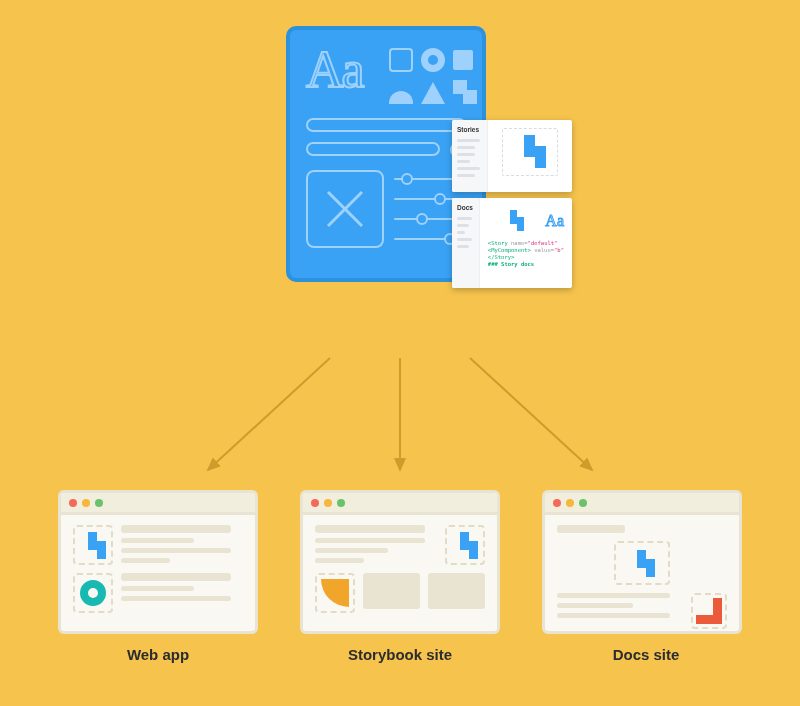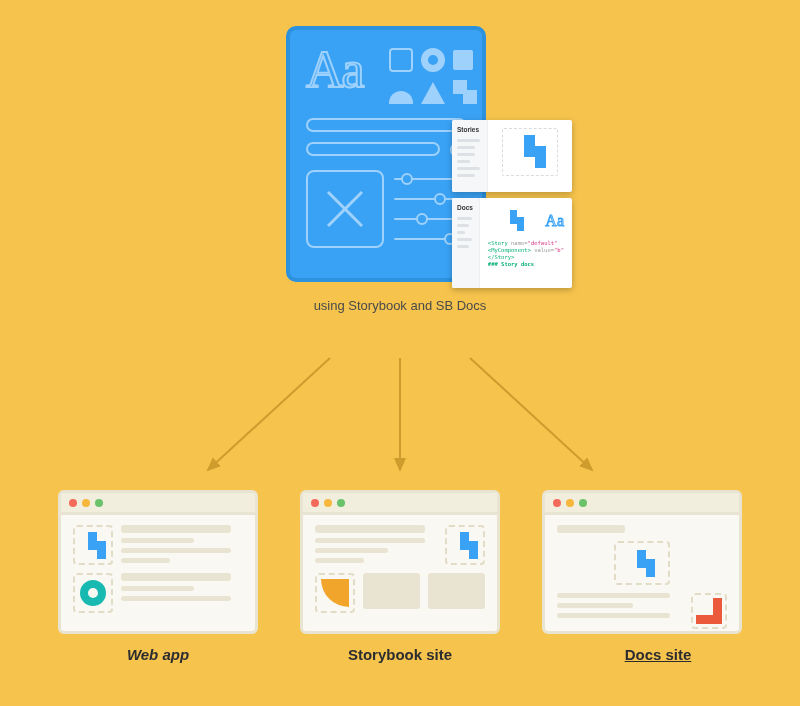--- a/index.html
+++ b/index.html
@@ -184,21 +184,21 @@
   .L-shape::after{content:"";position:absolute;left:0;bottom:0;width:26px;height:9px;background:#EB5B3B;}
 
   #browser-web { left: 58px;  top: 490px; }
   #browser-mkt { left: 300px; top: 490px; }
   #browser-doc { left: 542px; top: 490px; }
 
   .card-caption {
     position:absolute; width:200px; text-align:center;
     font-size:15px; font-weight:700; color:#2B2C30; top:646px;
   }
-  #cap-web{left:58px;font-style:italic;} #cap-mkt{left:300px;} #cap-doc{left:558px;text-decoration:underline;}
+  #cap-web{left:58px;} #cap-mkt{left:300px;} #cap-doc{left:546px;}
 
   
   .docs-center { display:flex; justify-content:center; }
   .slot-lg { width:56px; height:44px; }
 </style>
 </head>
 <body>
 
 <div class="ds-card">
   <div class="ds-row1">
@@ -290,21 +290,20 @@
     <div class="code-line">
       <span class="c-tag">&lt;/Story&gt;</span>
     </div>
     <div class="code-line">
       <span class="c-comment">### Story docs</span>
     </div>
   </div>
 </div>
 
 <div class="title-block">
-  <div class="title-sub">using Storybook and SB Docs</div>
 </div>
 
 <svg class="arrows" viewBox="0 0 800 706">
   <defs>
     <marker id="ah" markerWidth="10" markerHeight="10" refX="6" refY="3" orient="auto">
       <path d="M0,0 L7,3 L0,6 Z" fill="#CE9B2D"></path>
     </marker>
   </defs>
   <line x1="330" y1="358" x2="208" y2="470" stroke="#CE9B2D" stroke-width="2" marker-end="url(#ah)"></line>
   <line x1="400" y1="358" x2="400" y2="470" stroke="#CE9B2D" stroke-width="2" marker-end="url(#ah)"></line>

